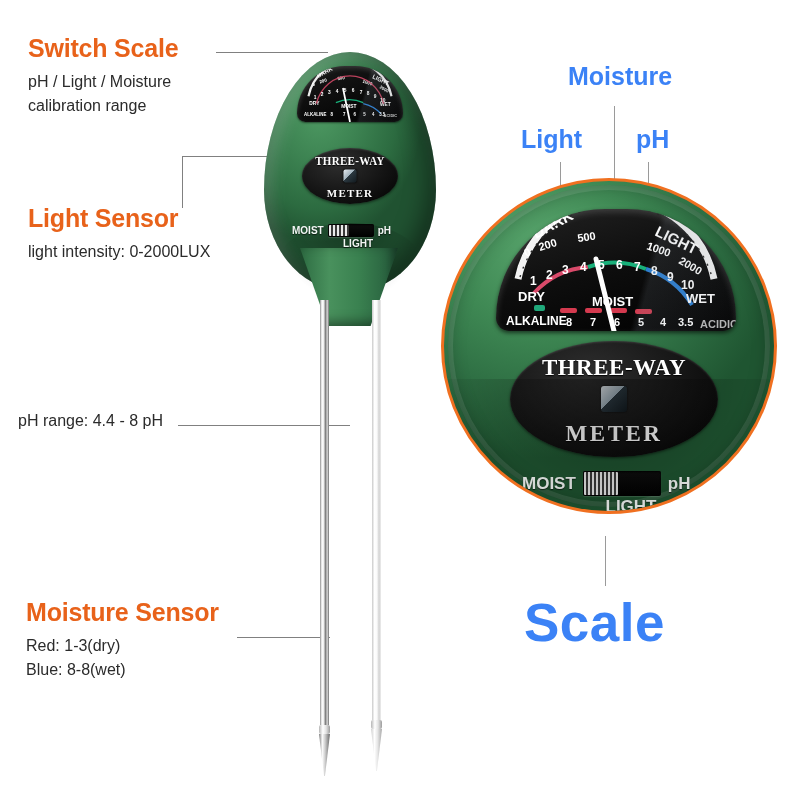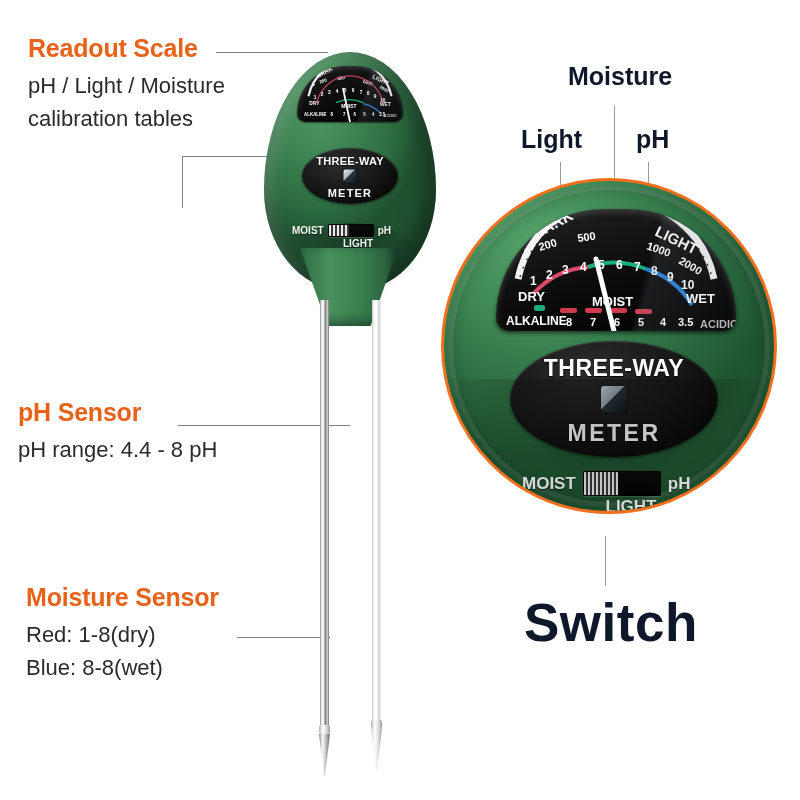--- a/index.html
+++ b/index.html
@@ -20,39 +20,39 @@
   .callout .c-title {
     color: #e8621a;
     font-weight: bold;
     font-size: 25px;
     letter-spacing: -0.2px;
     white-space: nowrap;
     line-height: 1;
   }
   .callout .c-line {
     color: #2b2b2b;
-    font-size: 22px;
+    font-size: 16px;
     line-height: 1.48;
     white-space: nowrap;
   }
   .callout .c-body { margin-top: 9px; }
 
   
   .lead {
     position: absolute;
     background: #808080;
   }
   .lead.h { height: 1.4px; }
   .lead.v { width: 1.4px; }
   .lead-thin { background: #9a9a9a; }
 
   
   .rlabel {
     position: absolute;
-    color: #0f172a;
+    color: #3b82f6;
     font-weight: bold;
     white-space: nowrap;
   }
   #label-moisture { font-size: 25px; left: 568px; top: 62px; }
   #label-light    { font-size: 25px; left: 521px; top: 125px; }
   #label-ph       { font-size: 25px; left: 636px; top: 125px; }
   #label-switch {
     font-size: 53px; left: 524px; top: 592px; letter-spacing: 0.5px;
   }
 
@@ -101,20 +101,21 @@
     pointer-events: none;
   }
 
   
   .badge {
     position: absolute;
     background: radial-gradient(ellipse at 38% 28%, #2e2e2e 0%, #141414 55%, #000 100%);
     border-radius: 50%;
     display: flex; align-items: center; justify-content: center;
     box-shadow: 0 1px 3px rgba(0,0,0,.55), inset 0 1px 2px rgba(255,255,255,.12);
+    font-family: Liberation Serif, serif;
   }
   #sm-badge { left: 40px; top: 96px; width: 96px; height: 56px; }
   .badge-txt {
     position: absolute; color: #fff; font-weight: bold;
     text-align: center; width: 100%;
     text-shadow: 0 1px 1px rgba(0,0,0,.9);
   }
   #sm-badge .bt-top  { font-size: 11px; top: 7px; letter-spacing: .3px; transform: scaleY(1.05); }
   #sm-badge .bt-bot  { font-size: 11px; bottom: 5px; letter-spacing: 1.2px; }
   .badge-screw {
@@ -214,53 +215,58 @@
   #big-switch .sw-track { width: 78px; height: 25px; margin: 0 7px; }
   #big-switch .sw-knob { width: 34px; }
   #big-switch .sw-under { font-size: 17px; top: 26px; left: 14px; }
 </style>
 </head>
 <body>
 
 <div class="stage">
 
   <div class="callout" id="callout-readout" style="left:28px; top:36px;">
-    <div class="c-title">Readout Scale</div>
+    <div class="c-title">Switch Scale</div>
     <div class="c-body">
       <div class="c-line">pH / Light / Moisture</div>
-      <div class="c-line">calibration tables</div>
+      <div class="c-line">calibration range</div>
     </div>
   </div>
   <div class="lead h" style="left:216px; top:52px; width:112px;"></div>
 
+  <div class="callout" id="callout-light" style="left:28px; top:206px;">
+    <div class="c-title">Light Sensor</div>
+    <div class="c-body">
+      <div class="c-line">light intensity: 0-2000LUX</div>
+    </div>
+  </div>
 
   <div class="lead v" style="left:182px; top:156px; height:52px;"></div>
   <div class="lead h" style="left:182px; top:156px; width:150px;"></div>
 
   <div class="callout" id="callout-ph" style="left:18px; top:400px;">
-    <div class="c-title">pH Sensor</div>
     <div class="c-body">
       <div class="c-line">pH range: 4.4 - 8 pH</div>
     </div>
   </div>
   <div class="lead h" style="left:178px; top:425px; width:172px;"></div>
 
-  <div class="callout" id="callout-moisture" style="left:26px; top:585px;">
+  <div class="callout" id="callout-moisture" style="left:26px; top:600px;">
     <div class="c-title">Moisture Sensor</div>
     <div class="c-body">
-      <div class="c-line">Red: 1-8(dry)</div>
+      <div class="c-line">Red: 1-3(dry)</div>
       <div class="c-line">Blue: 8-8(wet)</div>
     </div>
   </div>
   <div class="lead h" style="left:237px; top:637px; width:93px;"></div>
 
   <div class="rlabel" id="label-moisture">Moisture</div>
   <div class="rlabel" id="label-light">Light</div>
   <div class="rlabel" id="label-ph">pH</div>
-  <div class="rlabel" id="label-switch">Switch</div>
+  <div class="rlabel" id="label-switch">Scale</div>
 
   <div class="lead v lead-thin" style="left:614px; top:106px; height:82px;"></div>
   <div class="lead v lead-thin" style="left:560px; top:162px; height:58px;"></div>
   <div class="lead v lead-thin" style="left:648px; top:162px; height:52px;"></div>
   <div class="lead v lead-thin" style="left:605px; top:536px; height:50px;"></div>
 
   <div id="device-small">
 
     <div class="body-shell" id="sm-body"></div>
     <div id="sm-neck"></div>

